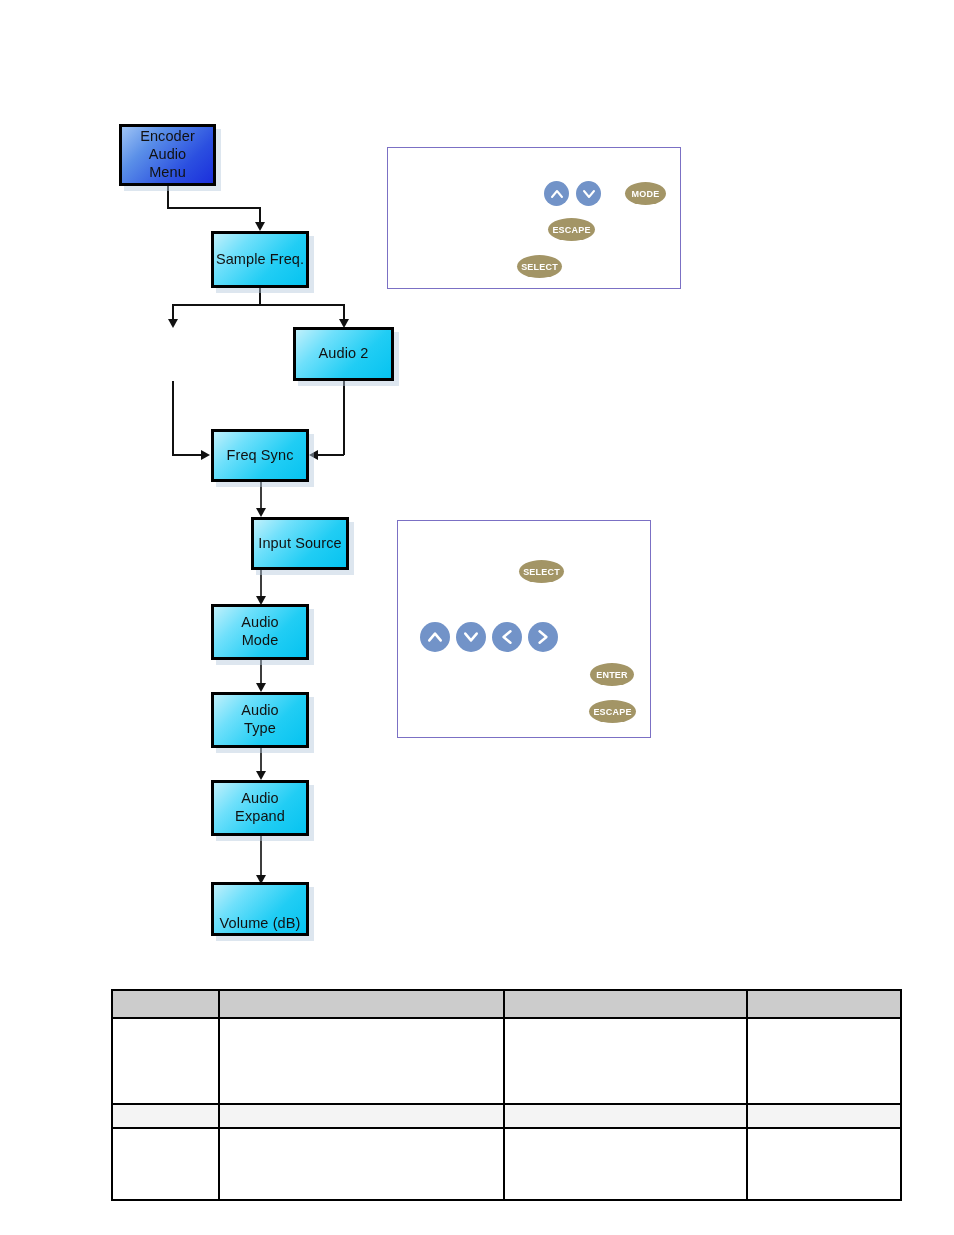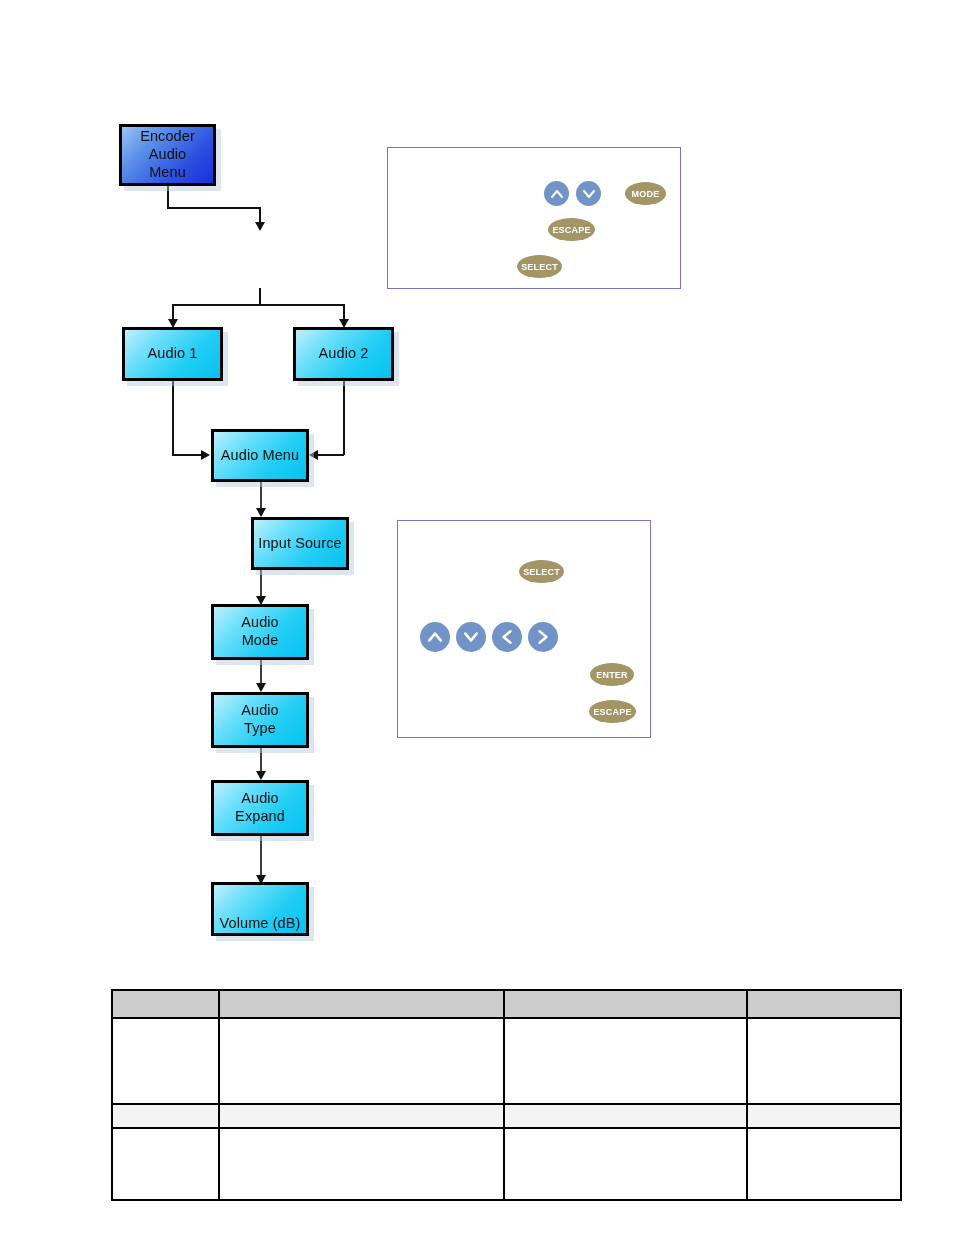--- a/index.html
+++ b/index.html
@@ -159,51 +159,51 @@
       <span>Audio</span>
       <span>Menu</span>
     </div>
   </div>
 
   <div class="vline thick" style="left:167px; top:186px; height:22px;"></div>
   <div class="hline thick" style="left:167px; top:207px; width:93px;"></div>
   <div class="vline thick" style="left:259px; top:207px; height:17px;"></div>
   <div class="arrow-down" style="left:255px; top:222px;"></div>
 
+  <div class="node cyan" style="left:211px; top:231px; width:98px; height:57px;">
+    <div>
+      <span>Sample Freq.</span>
+    </div>
+  </div>
 
   <div class="vline thick" style="left:259px; top:288px; height:17px;"></div>
   <div class="hline thick" style="left:172px; top:304px; width:172px;"></div>
   <div class="vline thick" style="left:172px; top:304px; height:17px;"></div>
   <div class="arrow-down" style="left:168px; top:319px;"></div>
   <div class="vline thick" style="left:343px; top:304px; height:17px;"></div>
   <div class="arrow-down" style="left:339px; top:319px;"></div>
 
-  <div class="node cyan" style="left:122px; top:327px; width:101px; height:54px;">
-    <div>
-      <span>Audio 1</span>
-    </div>
-  </div>
 
   <div class="node cyan" style="left:293px; top:327px; width:101px; height:54px;">
     <div>
       <span>Audio 2</span>
     </div>
   </div>
 
   <div class="vline thick" style="left:172px; top:381px; height:74px;"></div>
   <div class="hline thick" style="left:172px; top:454px; width:31px;"></div>
   <div class="arrow-right" style="left:201px; top:450px;"></div>
 
   <div class="vline thick" style="left:343px; top:381px; height:74px;"></div>
   <div class="hline thick" style="left:317px; top:454px; width:27px;"></div>
   <div class="arrow-left" style="left:309px; top:450px;"></div>
 
   <div class="node cyan" style="left:211px; top:429px; width:98px; height:53px;">
     <div>
-      <span>Audio Menu</span>
+      <span>Freq Sync</span>
     </div>
   </div>
 
   <div class="vline" style="left:260px; top:482px; height:28px;"></div>
   <div class="arrow-down" style="left:256px; top:508px;"></div>
 
   <div class="node cyan" style="left:211px; top:517px; width:98px; height:53px;margin-left:40px;">
     <div>
       <span>Input Source</span>
     </div>

